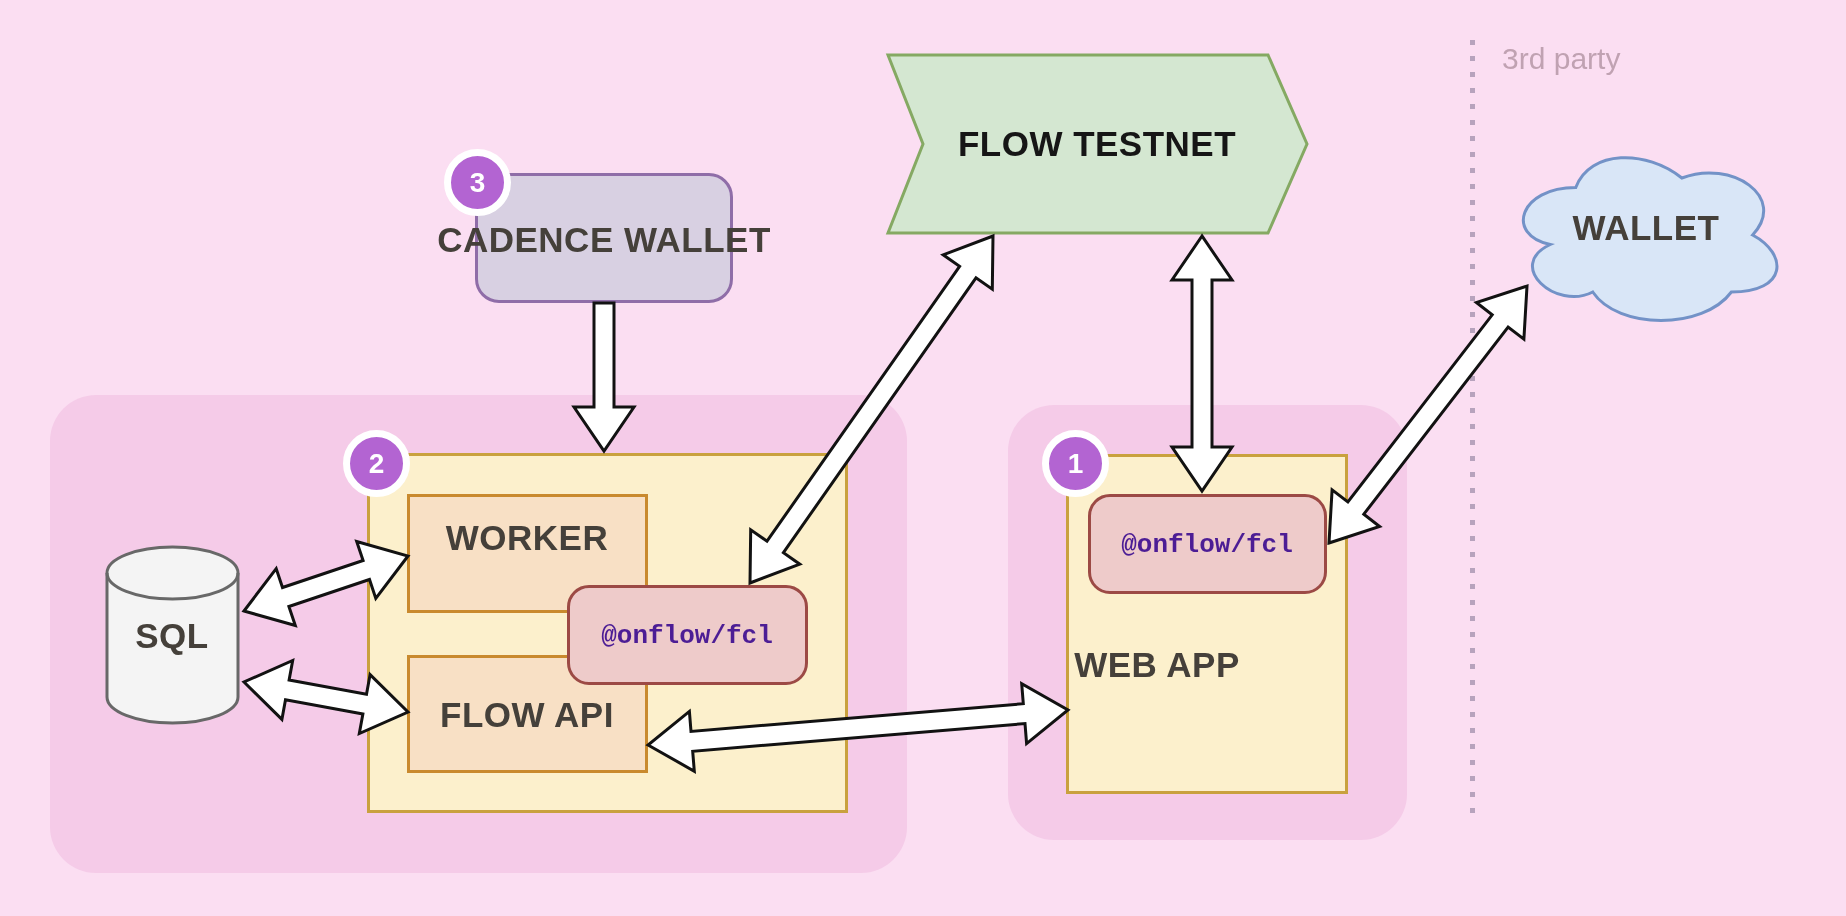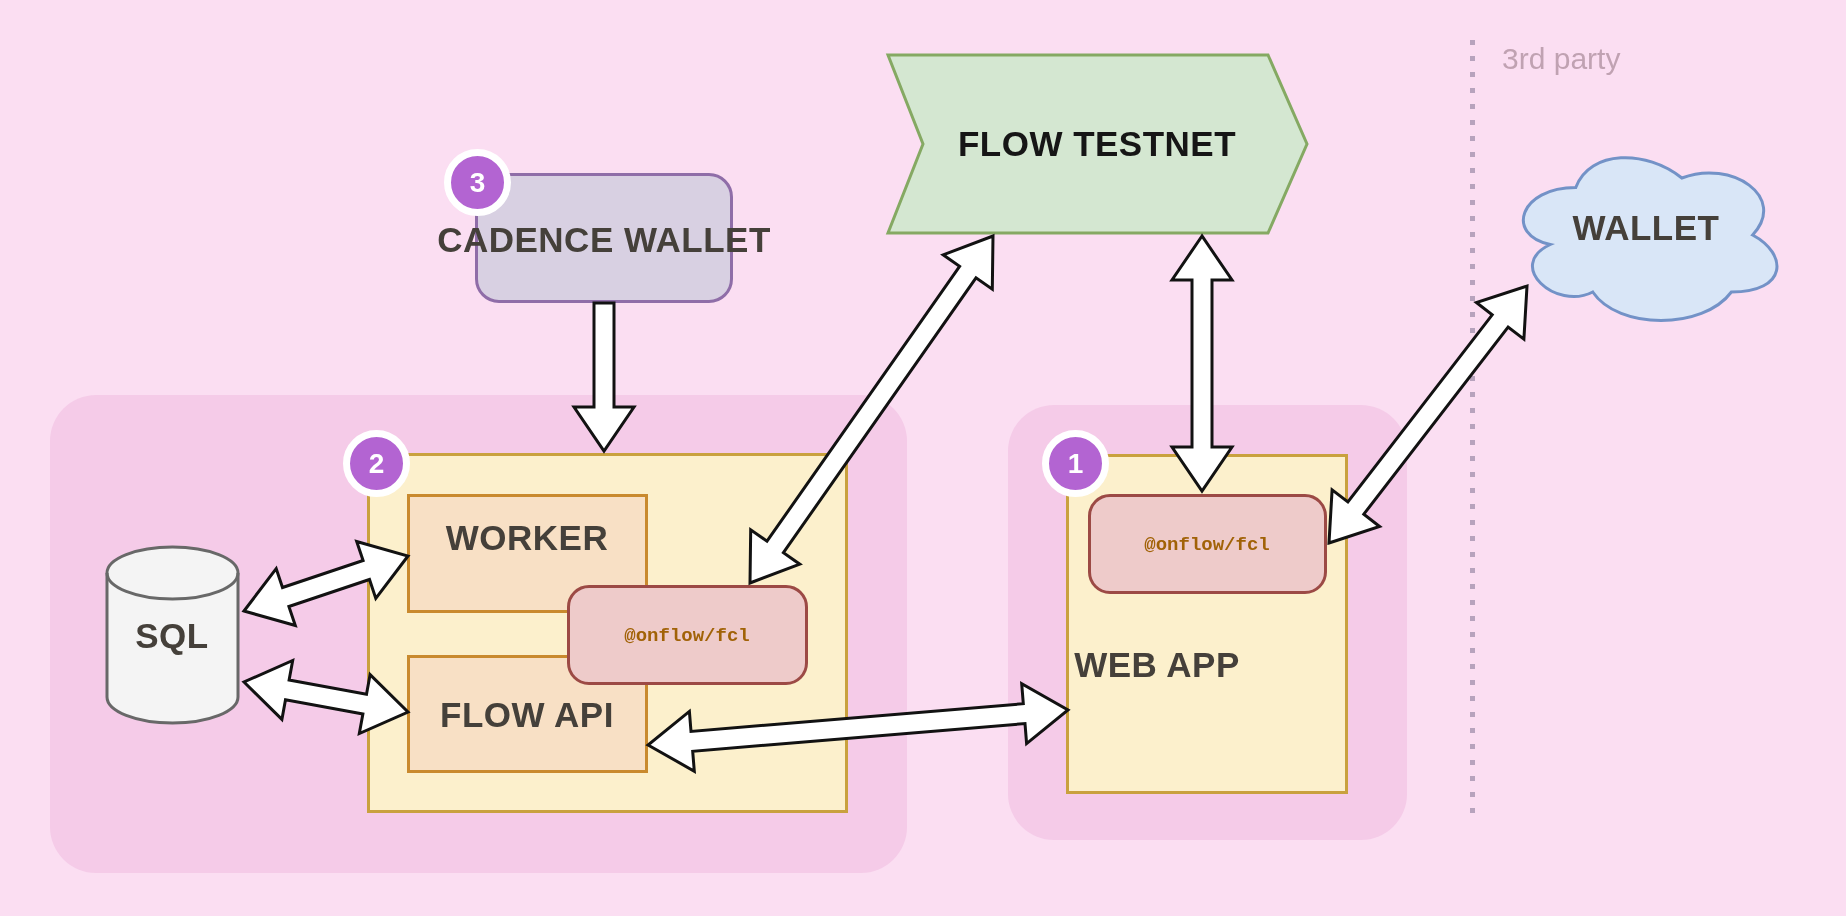--- a/index.html
+++ b/index.html
@@ -16,21 +16,21 @@
   .fcl{
     background:#eecbca;border:3px solid #9c4a45;border-radius:22px;z-index:4;
   }
   .lbl{
     position:absolute;transform:translate(-50%,-50%);
     font-weight:bold;font-size:35px;color:#45403a;
     white-space:nowrap;z-index:5;letter-spacing:0.5px;
   }
   .lbl.mono{
     font-family:"Liberation Mono", monospace;
-    font-size:19px;color:#a16207;letter-spacing:0;
+    font-size:26px;color:#4c1d95;letter-spacing:0;
   }
   .lbl.dark{color:#161616;}
   .badge{
     position:absolute;width:53px;height:53px;border-radius:50%;
     background:#b364d2;border:7px solid #ffffff;z-index:8;
     display:flex;align-items:center;justify-content:center;
     color:#ffffff;font-weight:bold;font-size:28px;
   }
   .third-party{
     position:absolute;left:1502px;top:42px;z-index:2;

